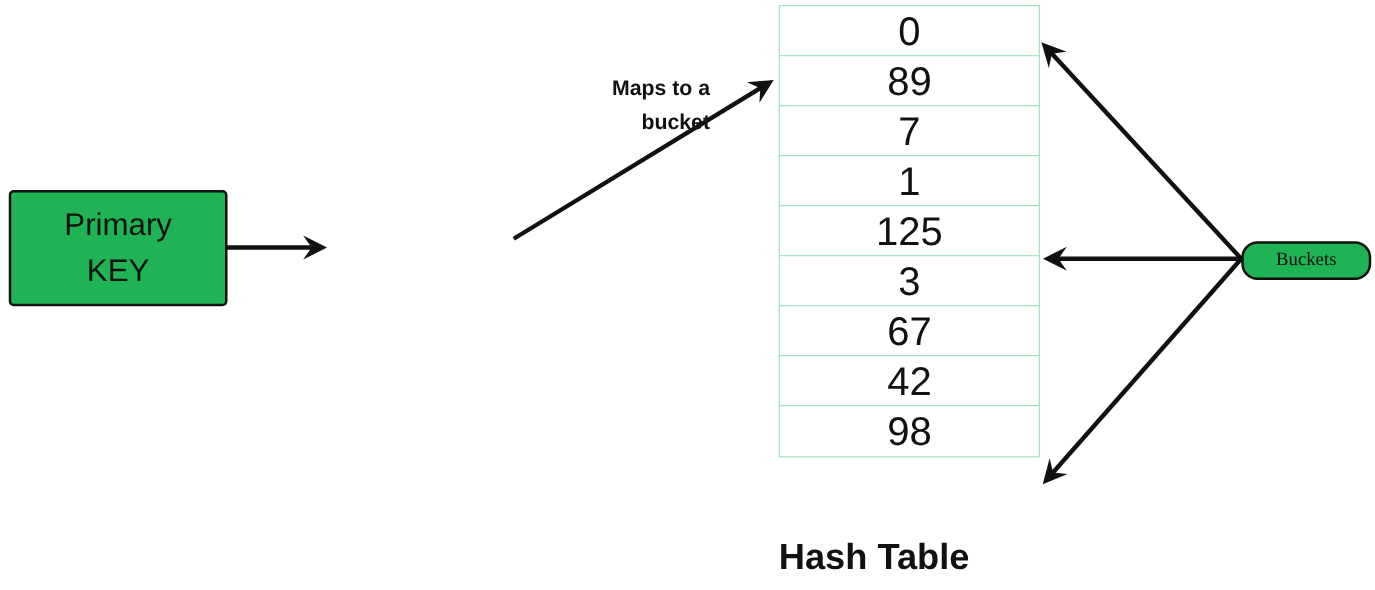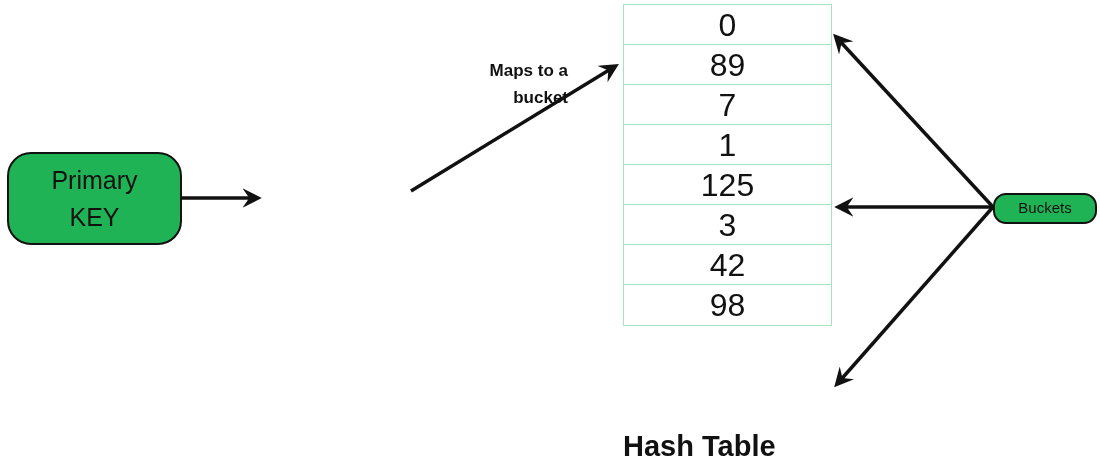--- a/index.html
+++ b/index.html
@@ -3,27 +3,27 @@
 <meta charset="utf-8">
 <style>
   html,body { margin:0; padding:0; background:#ffffff; }
   body { font-family:"Liberation Sans", sans-serif; color:#111; }
   .canvas {
     position:relative; width:1100px; height:472px; background:#fff; overflow:hidden;
   }
   .arrows { position:absolute; left:0; top:0; }
   .box {
     position:absolute; display:flex; align-items:center; justify-content:center;
-    background:var(--box-green,#20b356); border:2.5px solid #111; border-radius:24px;
+    background:var(--box-green,#20b356); border:2.5px solid #111; border-radius:4px;
     text-align:center; white-space:pre-line; line-height:1.45;
   }
   .box-primary  { left:7px;   top:152px; width:171px; height:89px; font-size:25px; }
   .box-hashfn   { left:265px; top:150px; width:143px; height:90px; font-size:25px; }
   .box-buckets  { left:993px; top:193px; width:100px; height:27px; font-size:15px;
-                  border-width:2px; border-radius:13px; line-height:1.1; }
+                  border-width:2px; border-radius:13px; line-height:1.1;font-family:Liberation Serif, serif; }
   .maps-label {
     position:absolute; left:418px; top:57px; width:150px; text-align:right;
     font-weight:bold; font-size:17px; line-height:27px; white-space:pre-line;
   }
   .hash-table {
     position:absolute; left:623px; top:4px; width:209px;
     border:1.5px solid var(--table-border,#a3e5c0); box-sizing:border-box; background:#fff;
   }
   .ht-row {
     height:40px; box-sizing:border-box; display:flex; align-items:center; justify-content:center;
@@ -62,20 +62,21 @@
   <div class="maps-label">Maps to a
 bucket</div>
 
   <div class="hash-table">
     <div class="ht-row">0</div>
     <div class="ht-row">89</div>
     <div class="ht-row">7</div>
     <div class="ht-row">1</div>
     <div class="ht-row">125</div>
     <div class="ht-row">3</div>
+    <div class="ht-row">67</div>
     <div class="ht-row">42</div>
     <div class="ht-row">98</div>
   </div>
 
   <div class="ht-caption">Hash Table</div>
 
   <div class="box box-buckets">
     <span>Buckets</span>
   </div>
 

